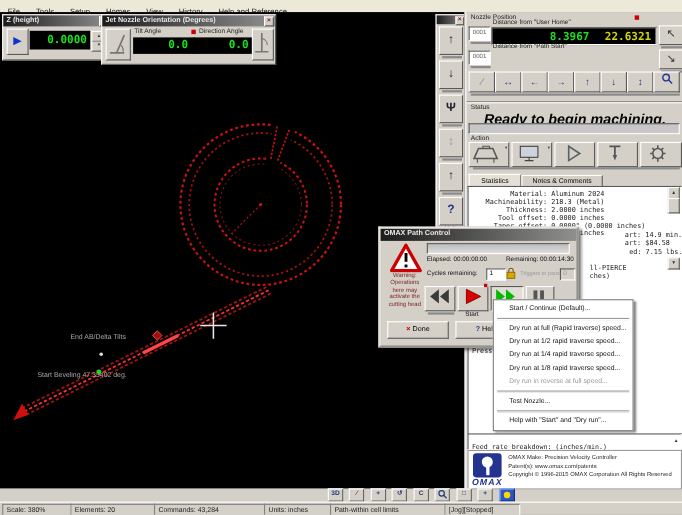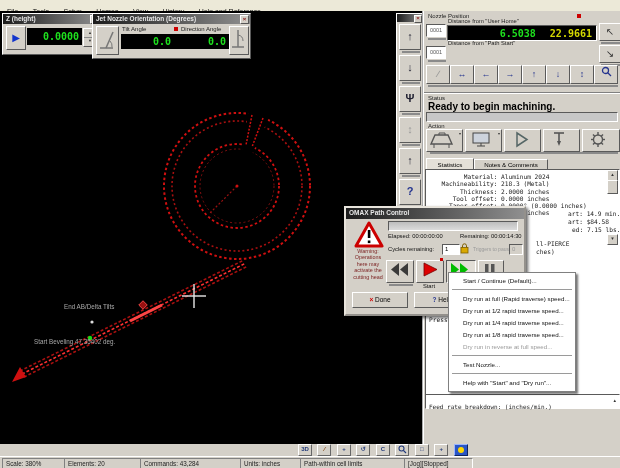--- a/index.html
+++ b/index.html
@@ -151,22 +151,22 @@
 
 <div class="abs" style="left:422px;top:11px;width:198px;height:433px;background:#d4d0c8;border-left:2px groove #fff;">
 
   <div class="abs t6" style="left:4px;top:2px;color:#222;">Nozzle Position</div>
   <div class="abs" style="left:153px;top:3px;width:4px;height:4px;background:#cc0000;"></div>
 
   <div class="abs sunken" style="left:2px;top:13px;width:18px;height:11px;font-size:5.5px;line-height:10px;text-align:center;color:#555;">0001</div>
   <div class="microstrip abs" style="left:2px;top:26px;width:18px;"></div>
   <div class="abs" style="left:24px;top:7px;font-size:5.8px;color:#222;">Distance from "User Home"</div>
   <div class="lcd abs sunken" style="left:23px;top:14px;width:148px;height:14px;font-size:10px;background:#000;">
-    <span class="green" style="margin-right:14px;">6.5038</span>
-    <span class="yellow" style="margin-right:4px;">22.9661</span>
+    <span class="green" style="margin-right:14px;">8.3967</span>
+    <span class="yellow" style="margin-right:4px;">22.6321</span>
   </div>
   <div class="abs raised" style="left:175px;top:12px;width:20px;height:16px;text-align:center;font-size:10px;line-height:15px;color:#333;">↖</div>
   <div class="microstrip abs" style="left:175px;top:30px;width:20px;"></div>
 
   <div class="abs sunken" style="left:2px;top:35px;width:18px;height:11px;font-size:5.5px;line-height:10px;text-align:center;color:#555;">0001</div>
   <div class="microstrip abs" style="left:2px;top:48px;width:18px;"></div>
   <div class="abs" style="left:24px;top:29px;font-size:5.8px;color:#222;">Distance from "Path Start"</div>
   <div class="abs raised" style="left:175px;top:34px;width:20px;height:16px;text-align:center;font-size:10px;line-height:15px;color:#333;">↘</div>
   <div class="microstrip abs" style="left:175px;top:52px;width:20px;"></div>
 
@@ -183,21 +183,21 @@
           <circle cx="4.5" cy="4.5" r="3" fill="none" stroke="#23338f" stroke-width="1.3"></circle>
           <line x1="7" y1="7" x2="10" y2="10" stroke="#23338f" stroke-width="1.3"></line>
         </svg>
     </span>
     <div class="microstrip abs" style="left:0;top:19px;width:190px;"></div>
   </div>
 
   <div class="abs" style="left:0;top:81px;width:198px;border-top:1px solid #808080;border-bottom:1px solid #fff;"></div>
 
   <div class="abs t6" style="left:4px;top:84px;color:#222;">Status</div>
-  <div class="abs" style="left:4px;top:90px;font-size:10px;font-weight:bold;color:#000;">Ready to begin machining.</div>
+  <div class="abs" style="left:16px;top:90px;font-size:13px;font-weight:bold;color:#000;font-style:italic;">Ready to begin machining.</div>
   <div class="abs sunken" style="left:2px;top:101px;width:190px;height:8px;background:#c7c7c7;"></div>
 
   <div class="abs t6" style="left:4px;top:112px;color:#222;">Action</div>
   <div class="abs" style="left:2px;top:118px;width:194px;height:26px;">
     <div class="actbtn raised" style="left:0;">
       <svg width="30" height="19">
           <path d="M4 14 L8 5 h13 l4 9 z" fill="none" stroke="#555" stroke-width="1.4"></path>
           <path d="M7 14 v4 M22 14 v4 M12 5 v-2 h6 v2" stroke="#555" fill="none"></path>
         </svg>
       <span class="abs" style="right:1px;top:1px;font-size:4px;color:#333;">▾</span>
@@ -265,20 +265,30 @@
     <div class="abs raised" style="right:1px;top:0;width:9px;height:9px;font-size:4.5px;line-height:8px;text-align:center;color:#333;">▲</div>
     <div class="abs raised" style="right:1px;top:10px;width:9px;height:12px;"></div>
     <div class="abs raised" style="right:1px;top:64px;width:9px;height:9px;font-size:4.5px;line-height:8px;text-align:center;color:#333;">▼</div>
   </div>
 
   <div class="abs sunken" style="left:1px;top:383px;width:193px;height:13px;background:#fff;">
     <span class="mono" style="font-size:6px;line-height:12px;padding-left:3px;color:#222;">Feed rate breakdown:  (inches/min.)</span>
     <span class="abs" style="right:3px;top:2px;font-size:5px;color:#333;">▴</span>
   </div>
 
+  <div class="abs" style="left:1px;top:398px;width:193px;height:34px;background:#fff;border:1px solid #999;">
+    <div class="abs" style="left:4px;top:2px;width:26px;height:22px;background:#23338f;border-radius:3px;">
+      <div class="abs" style="left:8px;top:3px;width:10px;height:10px;border-radius:50%;background:#fff;"></div>
+      <div class="abs" style="left:11.5px;top:12px;width:3px;height:8px;background:#fff;"></div>
+    </div>
+    <div class="abs" style="left:3px;top:24px;font-size:8px;font-weight:bold;font-style:italic;color:#23338f;letter-spacing:1px;">OMAX</div>
+    <div class="abs" style="left:36px;top:3px;font-size:5.3px;color:#222;">OMAX Make: Precision Velocity Controller</div>
+    <div class="abs" style="left:36px;top:11px;font-size:5.3px;color:#222;">Patent(s): www.omax.com/patents</div>
+    <div class="abs" style="left:36px;top:19px;font-size:5.3px;color:#222;">Copyright © 1996-2015 OMAX Corporation All Rights Reserved</div>
+  </div>
 </div>
 
 <div class="abs" style="left:344px;top:206px;width:178px;height:106px;background:#d4d0c8;
             border:2px outset #e8e4dc;box-shadow:2px 2px 3px rgba(0,0,0,.6);">
   <div class="titlebar" style="height:9px;line-height:8px;">OMAX Path Control</div>
 
   <svg class="abs" width="30" height="27" style="left:8px;top:13px;">
     <polygon points="15,2 28,25 2,25" fill="#fff" stroke="#cc0000" stroke-width="3" stroke-linejoin="round"></polygon>
     <rect x="13.8" y="9" width="2.6" height="8" fill="#000"></rect>
       <rect x="13.8" y="19.5" width="2.6" height="2.6" fill="#000"></rect>

